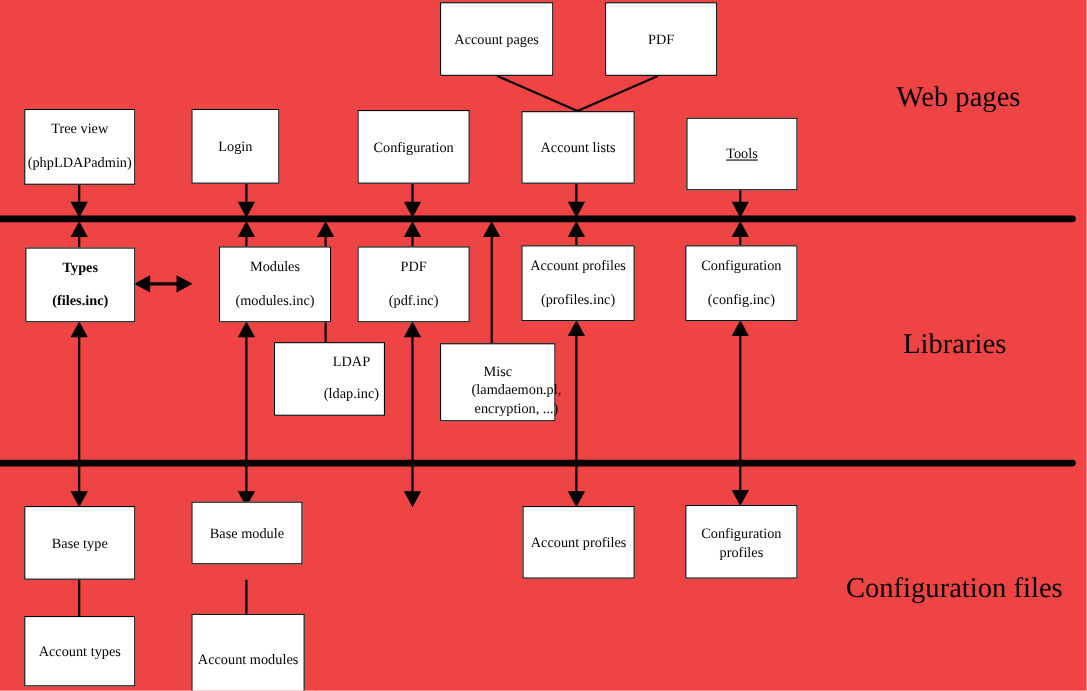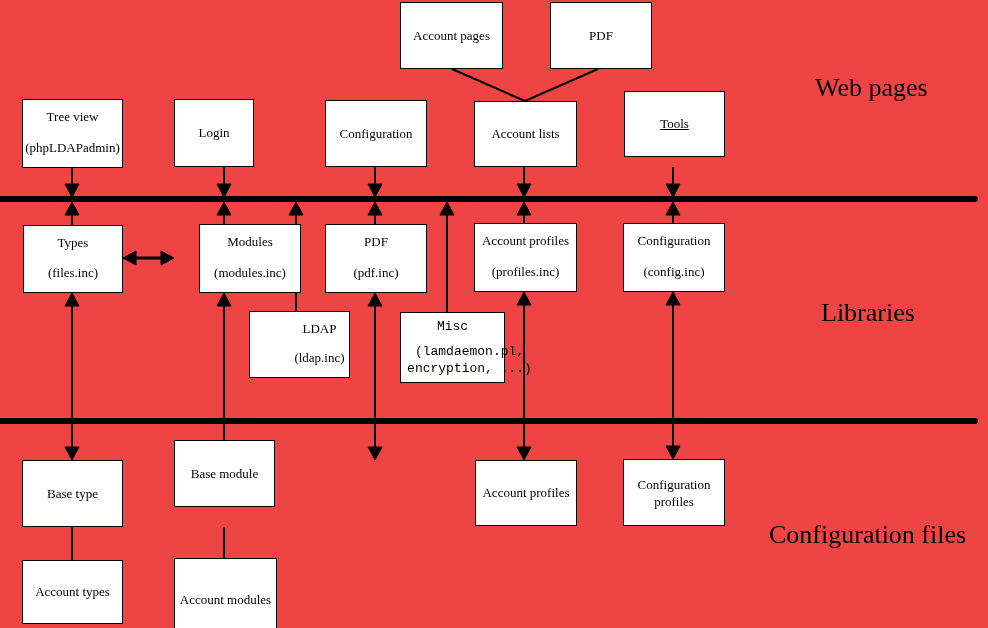--- a/index.html
+++ b/index.html
@@ -9,21 +9,21 @@
     overflow:hidden;
   }
   #wires{position:absolute;left:0;top:0;width:988px;height:628px;}
   .box{
     position:absolute;box-sizing:border-box;border:1px solid #000;background:#fff;
     display:flex;flex-direction:column;align-items:center;text-align:center;
     font-size:13px;line-height:14px;white-space:nowrap;
   }
   .box.single{justify-content:center;}
   .box.twoline{justify-content:space-between;padding:10px 0 12px 0;}
-  .box.headgroup{justify-content:space-between;padding:7px 0 5px 0;font-family:Liberation Mono, monospace;}
+  .box.headgroup{justify-content:space-between;padding:18px 0 5px 0;}
   .box .grp{display:flex;flex-direction:column;align-items:center;line-height:17px;margin-left:34px;}
   .box.stacked{justify-content:center;line-height:17px;}
   .seclabel{position:absolute;font-size:26px;line-height:26px;white-space:nowrap;}
 </style>
 </head>
 <body>
 
 <div id="canvas">
 
   <svg id="wires" viewBox="0 0 988 628" fill="#000" stroke="#000">
@@ -127,25 +127,25 @@
   </div>
   <div class="box single" style="left:174px;top:99px;width:80px;height:68px;">
     <span>Login</span>
   </div>
   <div class="box single" style="left:325px;top:100px;width:102px;height:67px;">
     <span>Configuration</span>
   </div>
   <div class="box single" style="left:474px;top:101px;width:103px;height:66px;">
     <span>Account lists</span>
   </div>
-  <div class="box single" style="left:624px;top:91px;width:101px;height:66px;text-decoration:underline;">
+  <div class="box single" style="left:624px;top:107px;width:101px;height:66px;text-decoration:underline;">
     <span>Tools</span>
   </div>
 
-  <div class="box twoline" style="left:23px;top:225px;width:100px;height:68px;">
+  <div class="box twoline" style="left:23px;top:225px;width:100px;height:68px;font-weight:bold;">
     <span>Types</span>
     <span>(files.inc)</span>
   </div>
   <div class="box twoline" style="left:173px;top:224px;width:102px;height:69px;margin-left:26px;">
     <span>Modules</span>
     <span>(modules.inc)</span>
   </div>
   <div class="box twoline" style="left:325px;top:224px;width:102px;height:69px;">
     <span>PDF</span>
     <span>(pdf.inc)</span>
@@ -167,21 +167,21 @@
     <span>Misc</span>
     <span class="grp">
       <span>(lamdaemon.pl,</span>
       <span>encryption, ...)</span>
     </span>
   </div>
 
   <div class="box single" style="left:22px;top:460px;width:101px;height:67px;">
     <span>Base type</span>
   </div>
-  <div class="box single" style="left:174px;top:440px;width:101px;height:67px;align-items:center;">
+  <div class="box single" style="left:174px;top:456px;width:101px;height:57px;align-items:center;">
     <span>Base module</span>
   </div>
   <div class="box single" style="left:475px;top:460px;width:102px;height:66px;">
     <span>Account profiles</span>
   </div>
   <div class="box stacked" style="left:623px;top:459px;width:102px;height:67px;">
     <span>Configuration</span>
     <span>profiles</span>
   </div>
   <div class="box single" style="left:22px;top:560px;width:101px;height:64px;">

